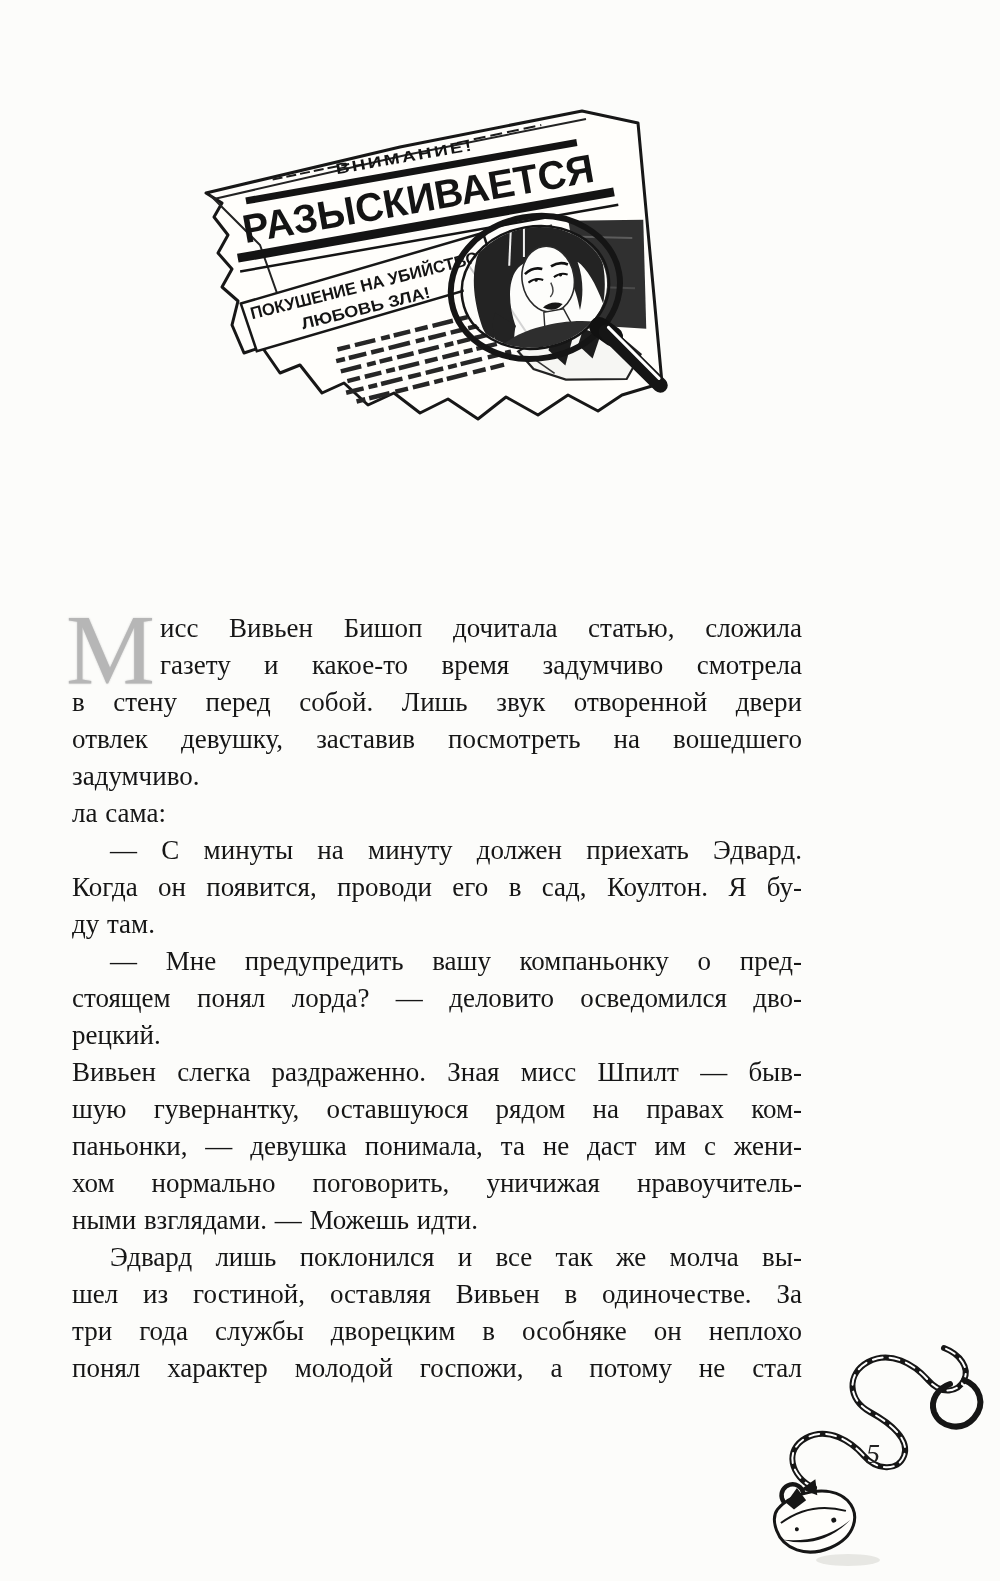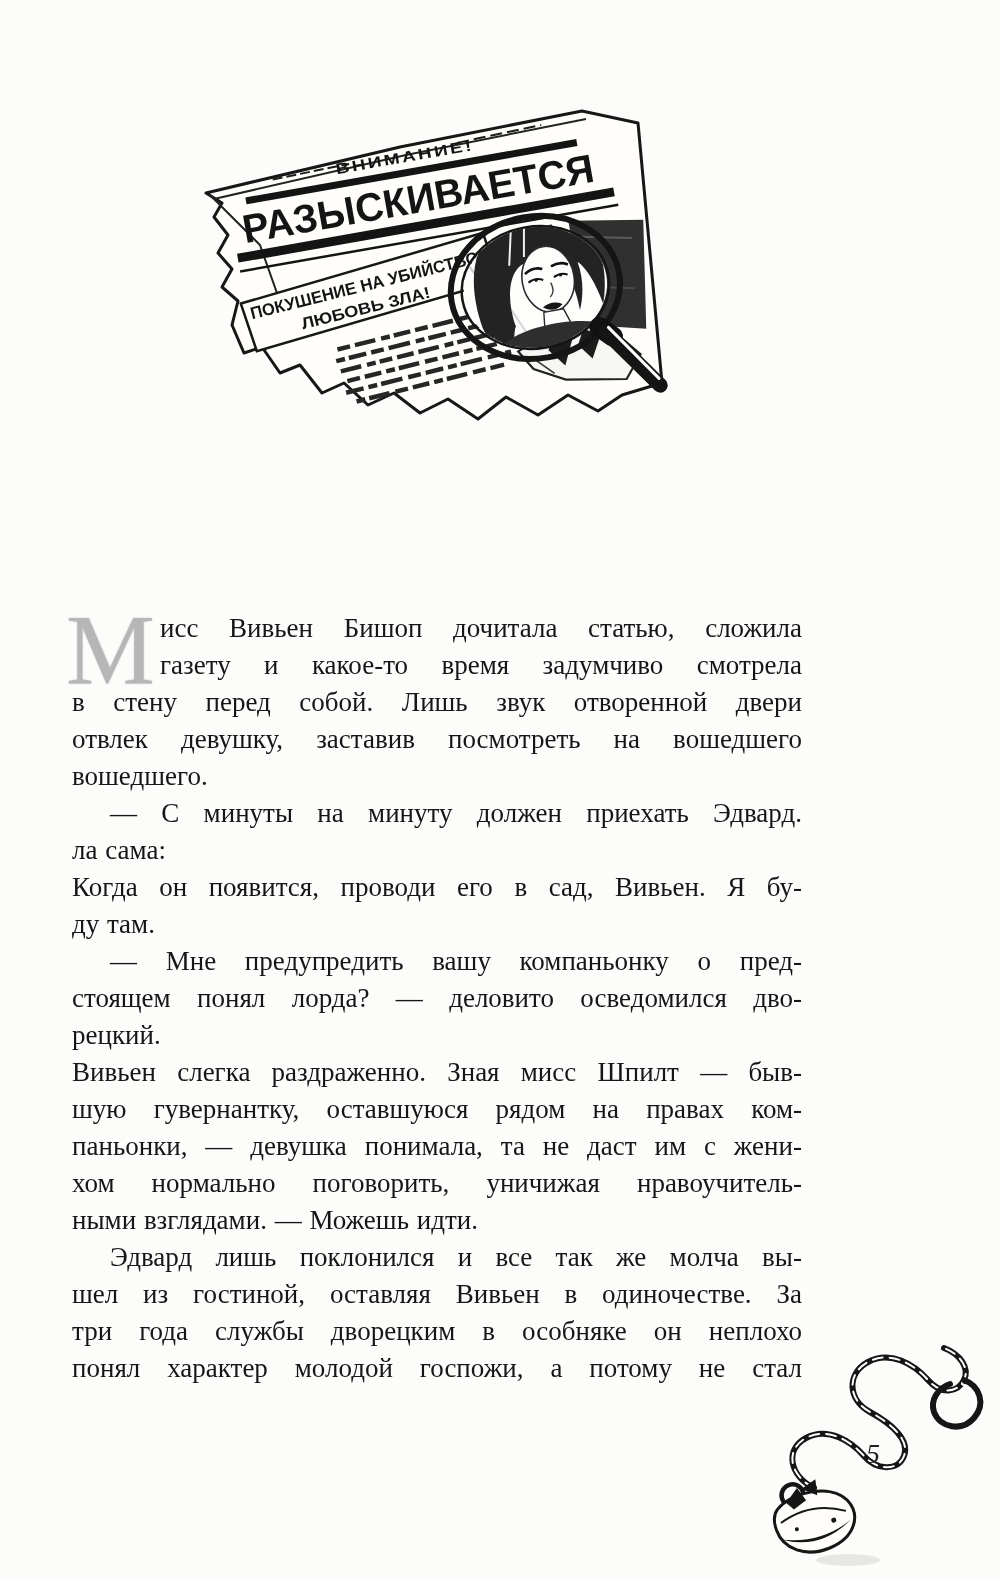--- a/index.html
+++ b/index.html
@@ -143,26 +143,26 @@
     </g>
   </svg>
 
   <div class="dropcap">М</div>
 
   <div class="text-block">
     <div class="line inset">исс Вивьен Бишоп дочитала статью, сложила</div>
     <div class="line inset">газету и какое-то время задумчиво смотрела</div>
     <div class="line">в стену перед собой. Лишь звук отворенной двери</div>
     <div class="line">отвлек девушку, заставив посмотреть на вошедшего</div>
-    <div class="line end">вошедшего.</div>
+    <div class="line end">задумчиво.</div>
+
+    <div class="line end">ла сама:</div>
 
     <div class="line indent">— С минуты на минуту должен приехать Эдвард.</div>
-
-    <div class="line end">ла сама:</div>
-    <div class="line">Когда он появится, проводи его в сад, Вивьен. Я бу-</div>
+    <div class="line">Когда он появится, проводи его в сад, Коултон. Я бу-</div>
     <div class="line end">ду там.</div>
 
     <div class="line indent">— Мне предупредить вашу компаньонку о пред-</div>
     <div class="line">стоящем понял лорда? — деловито осведомился дво-</div>
     <div class="line end">рецкий.</div>
 
     <div class="line">Вивьен слегка раздраженно. Зная мисс Шпилт — быв-</div>
     <div class="line">шую гувернантку, оставшуюся рядом на правах ком-</div>
     <div class="line">паньонки, — девушка понимала, та не даст им с жени-</div>
     <div class="line">хом нормально поговорить, уничижая нравоучитель-</div>

